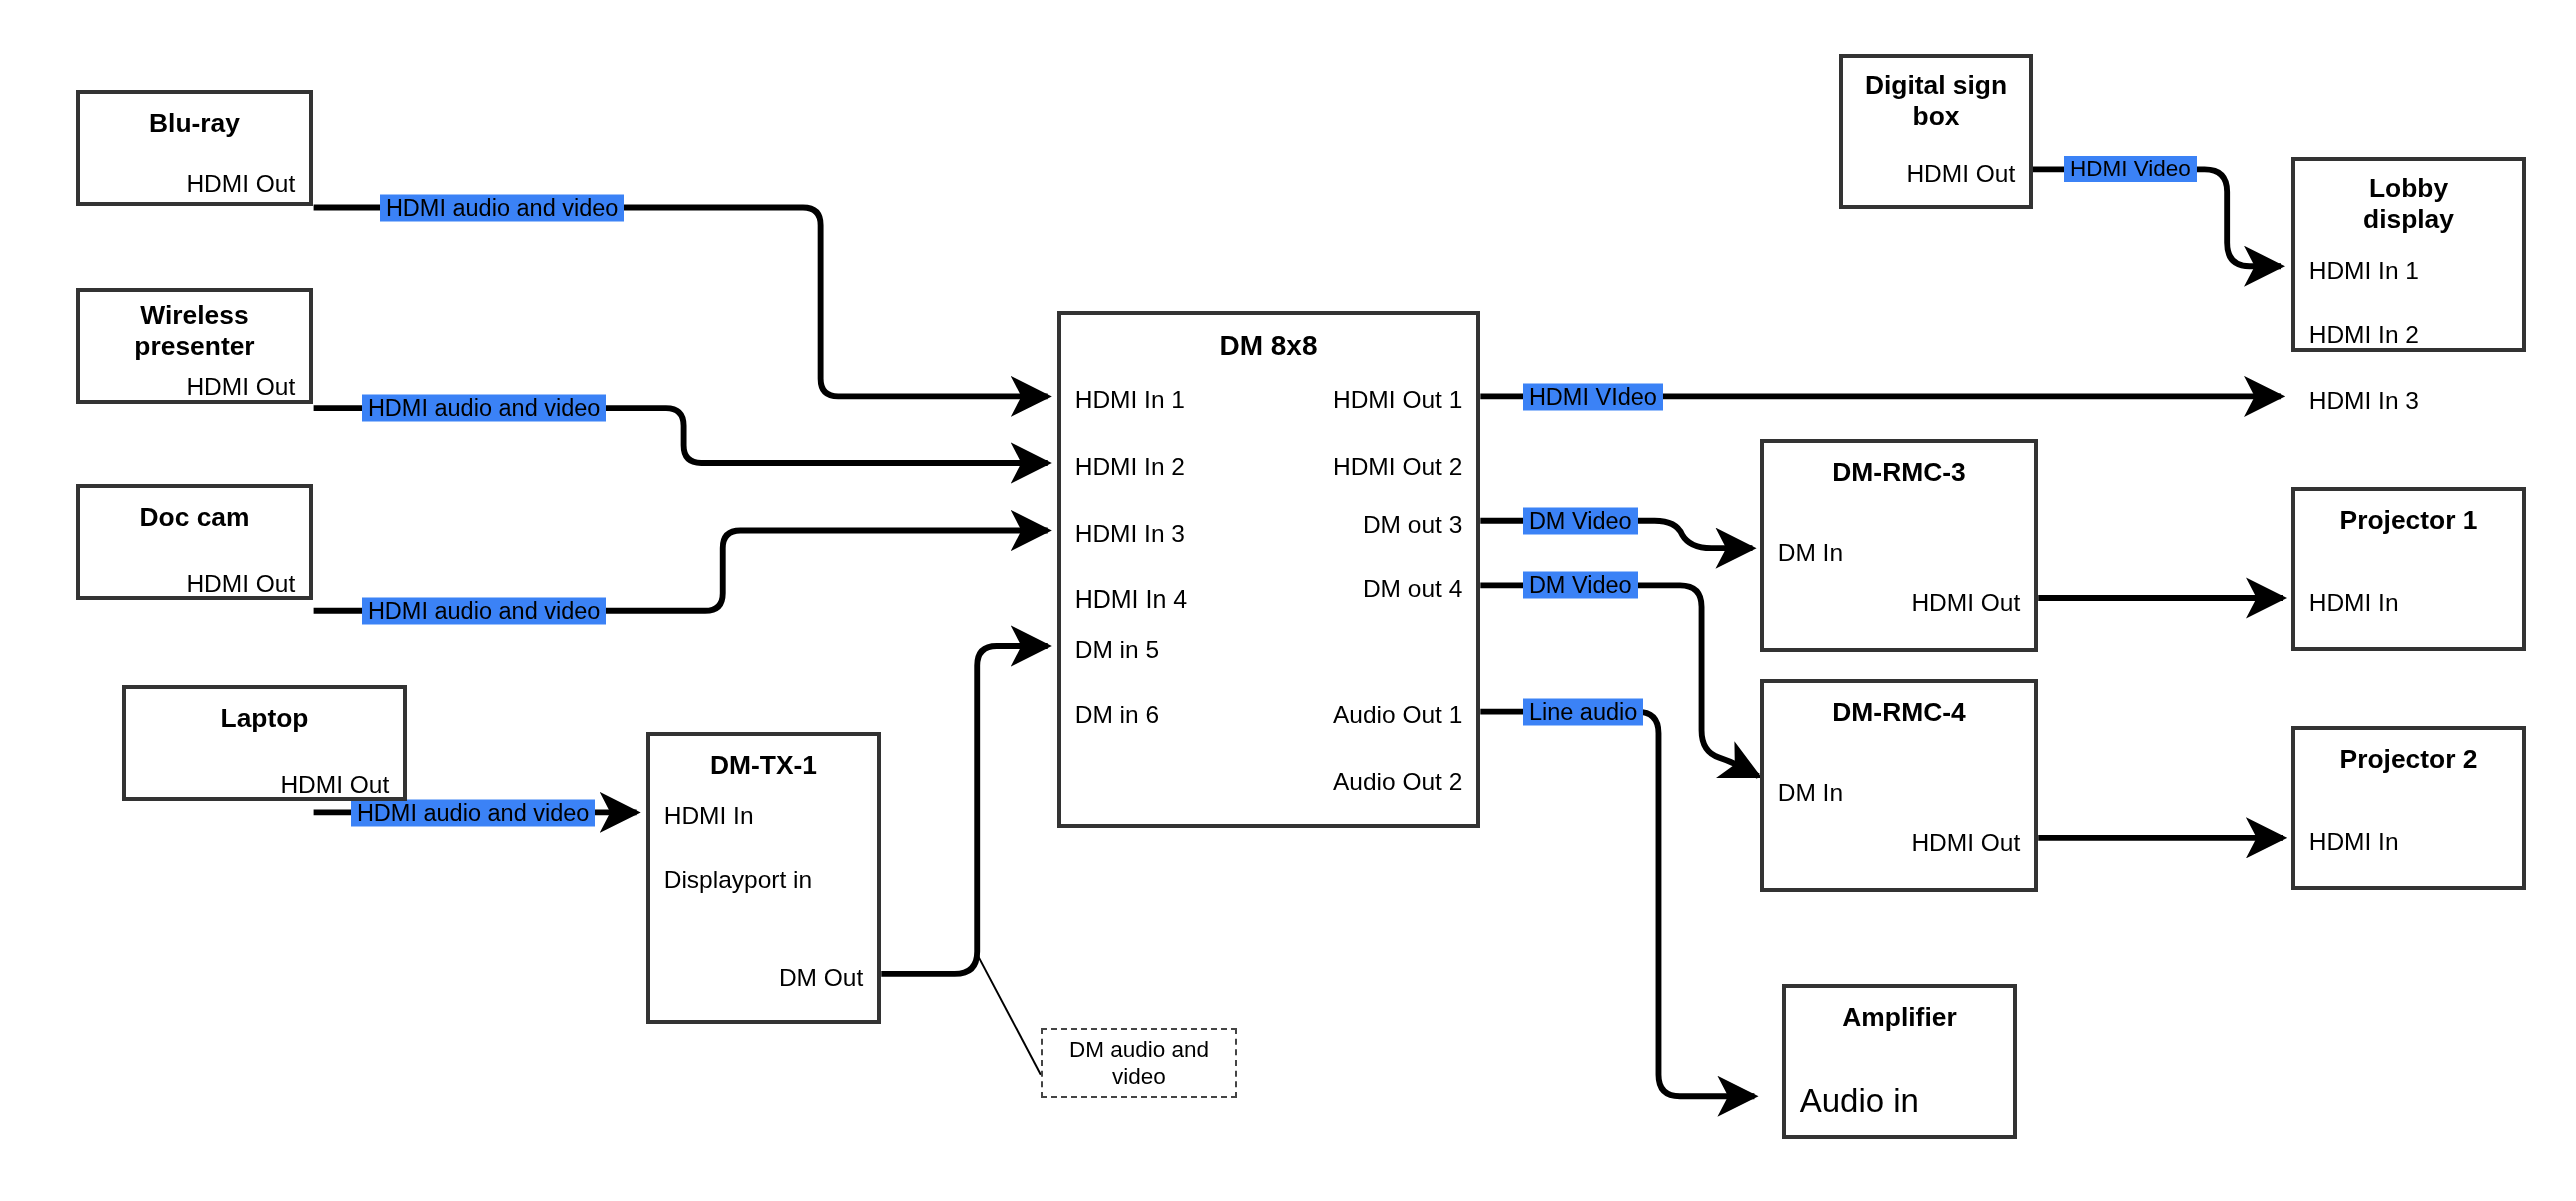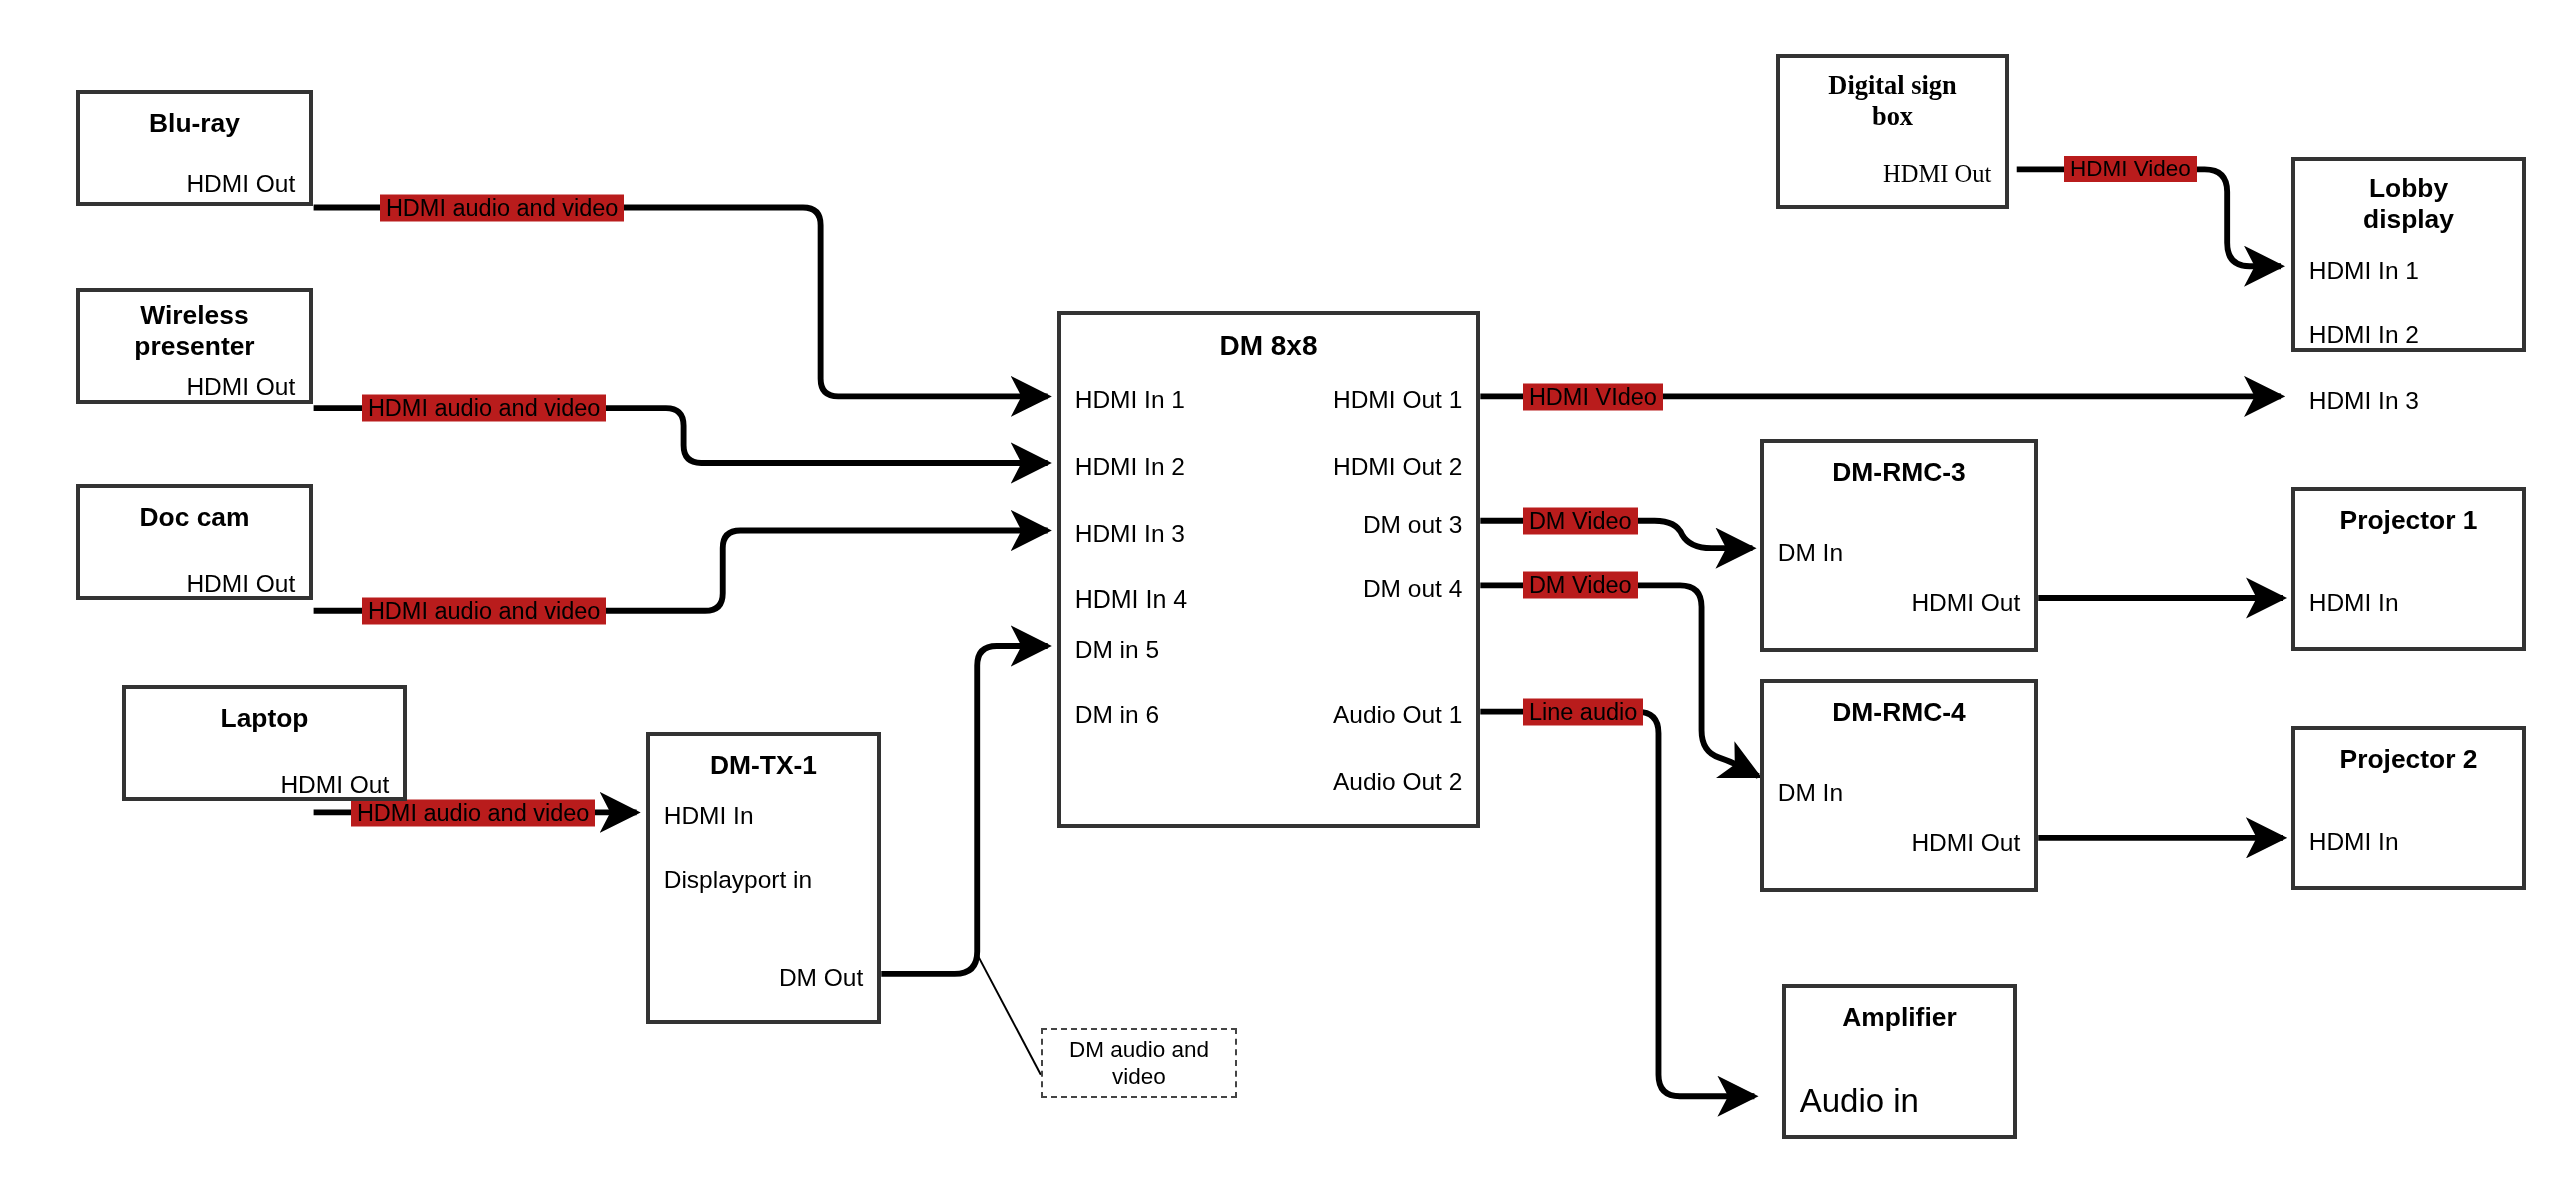--- a/index.html
+++ b/index.html
@@ -13,21 +13,21 @@
   }
   .port{position:absolute;color:#000000;white-space:nowrap;}
   .port.left{left:13.7px;text-align:left;}
   .port.right{right:13.7px;text-align:right;}
   .note{
     position:absolute;box-sizing:border-box;border:2px dashed #444444;background:#ffffff;
     display:flex;align-items:center;justify-content:center;text-align:center;
     color:#000000;line-height:1.2;
   }
   .wirelabel{
-    position:absolute;color:#000000;white-space:nowrap;background:#b91c1c;
+    position:absolute;color:#000000;white-space:nowrap;background:#3b82f6;
     padding:0 5.9px;transform:translateY(-50%);
   }
 </style>
 </head>
 <body>
 
 <div id="stage">
 
   <svg id="wires" viewBox="0 0 2631 1227">
     <defs>
@@ -112,21 +112,21 @@
     <div class="port left" style="top:400px;font-size:24.5px;transform:translateY(-50%);">DM in 6</div>
 
     <div class="port right" style="top:85px;font-size:24.5px;transform:translateY(-50%);">HDMI Out 1</div>
     <div class="port right" style="top:152px;font-size:24.5px;transform:translateY(-50%);">HDMI Out 2</div>
     <div class="port right" style="top:210px;font-size:24.5px;transform:translateY(-50%);">DM out 3</div>
     <div class="port right" style="top:274px;font-size:24.5px;transform:translateY(-50%);">DM out 4</div>
     <div class="port right" style="top:400px;font-size:24.5px;transform:translateY(-50%);">Audio Out 1</div>
     <div class="port right" style="top:467px;font-size:24.5px;transform:translateY(-50%);">Audio Out 2</div>
   </div>
 
-  <div class="node" style="left:1776px;top:54px;width:233px;height:155px;font-family:Liberation Serif, serif;">
+  <div class="node" style="left:1839px;top:54px;width:194px;height:155px;">
     <div class="title" style="top:11.7px;font-size:26.4px;white-space:pre-line;">Digital sign
 box</div>
     <div class="port right" style="top:116px;font-size:24.5px;transform:translateY(-50%);">HDMI Out</div>
   </div>
 
   <div class="node" style="left:2291px;top:157px;width:235px;height:195px;">
     <div class="title" style="top:11.7px;font-size:26.4px;white-space:pre-line;">Lobby
 display</div>
     <div class="port left" style="top:110px;font-size:24.5px;transform:translateY(-50%);">HDMI In 1</div>
     <div class="port left" style="top:174px;font-size:24.5px;transform:translateY(-50%);">HDMI In 2</div>

